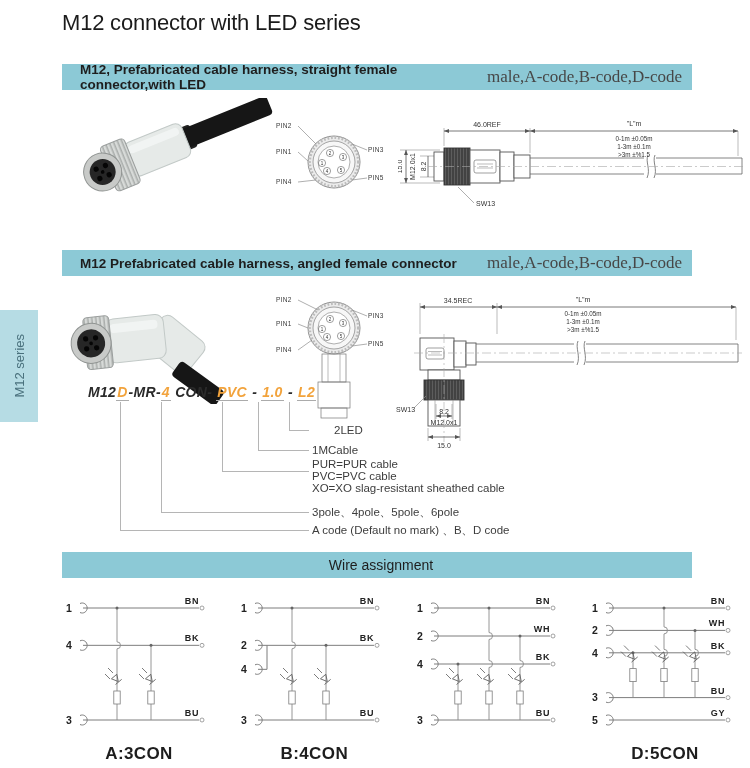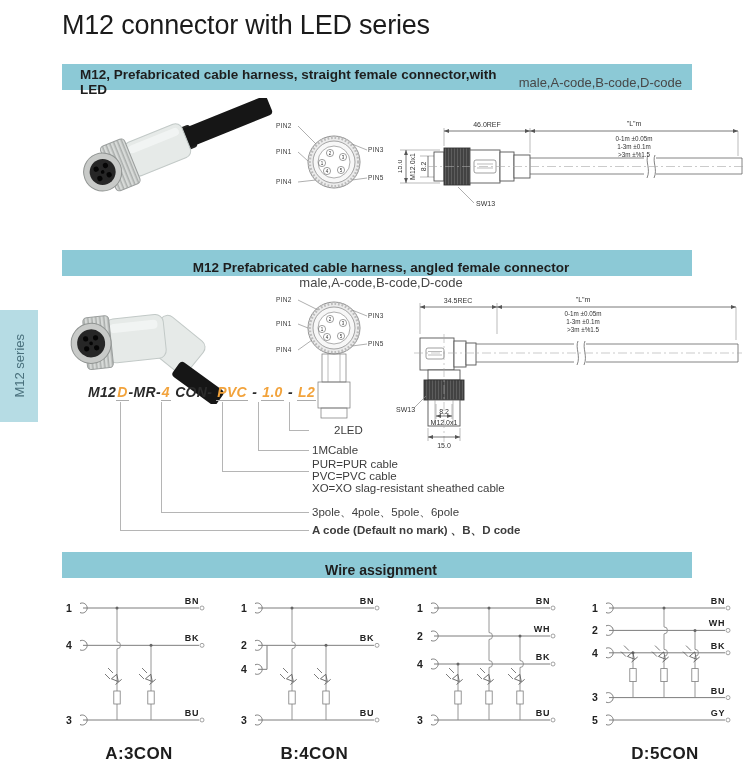--- a/index.html
+++ b/index.html
@@ -1,42 +1,42 @@
 <!DOCTYPE html>
 <html><head>
 <meta charset="utf-8">
 <style>
   html,body { margin:0; padding:0; background:#fff; }
   .page { position:relative; width:750px; height:768px; background:#ffffff;
           font-family:"Liberation Sans", sans-serif; overflow:hidden; }
-  .title { position:absolute; left:62px; top:10px; font-size:27px; color:#1b1b1b;
+  .title { position:absolute; left:62px; top:10px; font-size:22px; color:#1b1b1b;
            letter-spacing:-0.2px; }
   .bar { position:absolute; left:62px; width:630px; height:26px; background:#8cc9d6;
-         display:flex; align-items:center; box-sizing:border-box; padding:10px 10px 0 18px; }
-  #bar1 { top:64px; } #bar2 { top:250px;flex-direction:column; } #bar3 { top:552px; justify-content:center; }
+         display:flex; align-items:center; box-sizing:border-box; padding:0 10px 0 18px; }
+  #bar1 { top:64px; } #bar2 { top:250px; } #bar3 { top:552px; justify-content:center; }
   .bt { font-weight:bold; font-size:13.5px; color:#1e1e1e; flex:1; }
-  .bs { font-size:13px; color:#474747; }
-  .bc { font-weight:bold; font-size:14px; color:#1e1e1e; }
+  .bs { font-size:17px; color:#474747;font-family:Liberation Serif, serif; }
+  .bc { font-weight:normal; font-size:14px; color:#1e1e1e; }
   .sidetab { position:absolute; left:0; top:310px; width:38px; height:112px;
              background:#b6dce4; display:flex; align-items:center; justify-content:center; }
   .sidetab span { writing-mode:vertical-rl; transform:rotate(180deg);
                   font-size:13px; color:#49707c; }
   .plabel { position:absolute; left:88px; top:201px; font-size:14px; color:#2e2e2e;
             letter-spacing:0.6px; }
   .pcode { position:absolute; left:88px; top:384px; font-size:14px; color:#2a2a2a;
            font-weight:bold; letter-spacing:0.3px; white-space:pre;font-style:italic; }
   .pcode .hl { color:#f2a33c; border-bottom:1.5px solid #ababab; padding:0 1px; }
   .elbow { position:absolute; border-left:1px solid #b5b5b5; border-bottom:1px solid #b5b5b5; }
   #el1 { left:289px; top:402px; width:19px;  height:28px; }
   #el2 { left:258px; top:402px; width:50px;  height:48px; }
   #el3 { left:222px; top:402px; width:86px;  height:69px; }
   #el4 { left:161px; top:402px; width:147px; height:110px; }
   #el5 { left:120px; top:402px; width:188px; height:128px; }
   .clabel { position:absolute; left:312px; font-size:11.5px; color:#3d3d3d; line-height:12px; }
-  #cl1 { top:424px;margin-left:22px; } #cl2 { top:444px; } #cl3 { top:458px; } #cl4 { top:506px; } #cl5 { top:524px;font-weight:bold; }
+  #cl1 { top:424px;margin-left:22px; } #cl2 { top:444px; } #cl3 { top:458px; } #cl4 { top:506px; } #cl5 { top:524px; }
   .abs { position:absolute; }
   .wd-row { position:absolute; left:58px; top:592px; width:688px; display:flex;
             justify-content:space-between; }
   .wd { width:162px; text-align:center; }
   .wd-label { font-size:17px; font-weight:bold; color:#1d1d1d; margin-top:12px; letter-spacing:0.4px; }
   svg text { font-family:"Liberation Sans", sans-serif; }
   .dt  { font-size:7px;   fill:#333; }
   .dt6 { font-size:6.3px; fill:#333; }
   .pinl{ font-size:6.5px; fill:#3a3a3a; letter-spacing:0.3px; }
   .pnum{ font-size:4.5px; fill:#333; }

